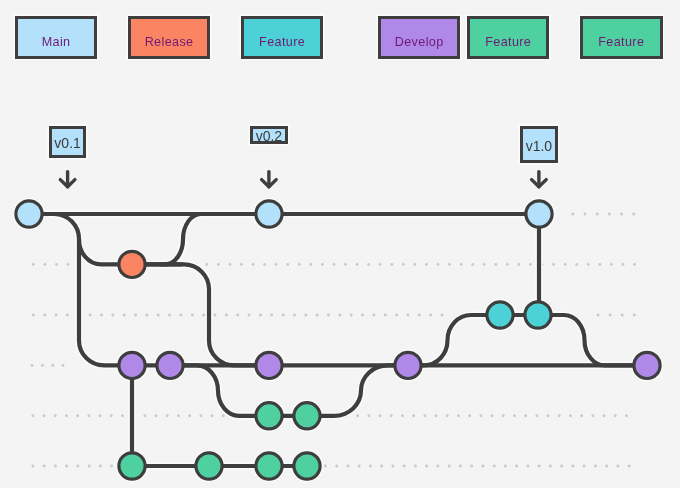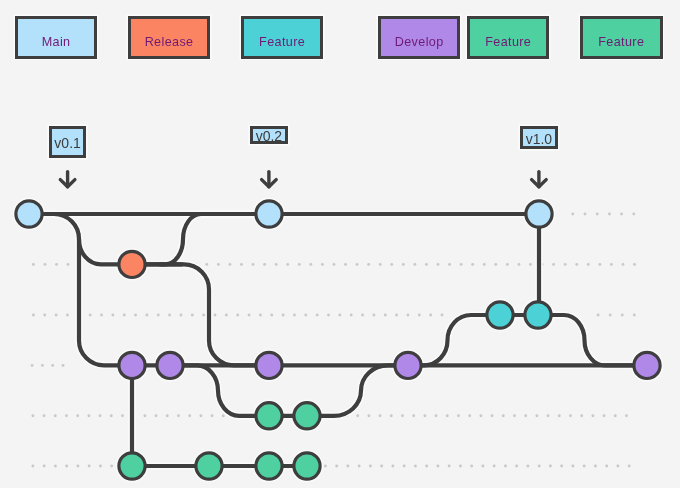--- a/index.html
+++ b/index.html
@@ -331,21 +331,21 @@
         <span>Feature</span>
       </div>
     </div>
   <div id="tags">
       <div class="tag-box" style="left: 48.8px; top: 125.7px; width: 37.6px; height: 32.6px; background: rgb(179, 225, 252);">
         <span>v0.1</span>
       </div>
       <div class="tag-box" style="left: 250.1px; top: 125.7px; width: 37.6px; height: 18px; background: rgb(179, 225, 252);">
         <span>v0.2</span>
       </div>
-      <div class="tag-box" style="left: 520.1px; top: 125.7px; width: 37.6px; height: 23px; background: rgb(179, 225, 252);">
+      <div class="tag-box" style="left: 520.1px; top: 125.7px; width: 37.6px; height: 37px; background: rgb(179, 225, 252);">
         <span>v1.0</span>
       </div>
     </div>
 <svg viewBox="0 0 680 488" class="layer">
       <path d="M67.6 171.6V186.8" stroke="#3e3e3e" stroke-width="3.4" fill="none" stroke-linecap="round"></path>
       <path d="M60.3 179.60000000000002L67.6 186.8L74.89999999999999 179.60000000000002" stroke="#3e3e3e" stroke-width="3.4" fill="none" stroke-linecap="round" stroke-linejoin="round"></path>
       <path d="M268.9 171.6V186.8" stroke="#3e3e3e" stroke-width="3.4" fill="none" stroke-linecap="round"></path>
       <path d="M261.59999999999997 179.60000000000002L268.9 186.8L276.2 179.60000000000002" stroke="#3e3e3e" stroke-width="3.4" fill="none" stroke-linecap="round" stroke-linejoin="round"></path>
       <path d="M538.9 171.6V186.8" stroke="#3e3e3e" stroke-width="3.4" fill="none" stroke-linecap="round"></path>
       <path d="M531.6 179.60000000000002L538.9 186.8L546.1999999999999 179.60000000000002" stroke="#3e3e3e" stroke-width="3.4" fill="none" stroke-linecap="round" stroke-linejoin="round"></path>

